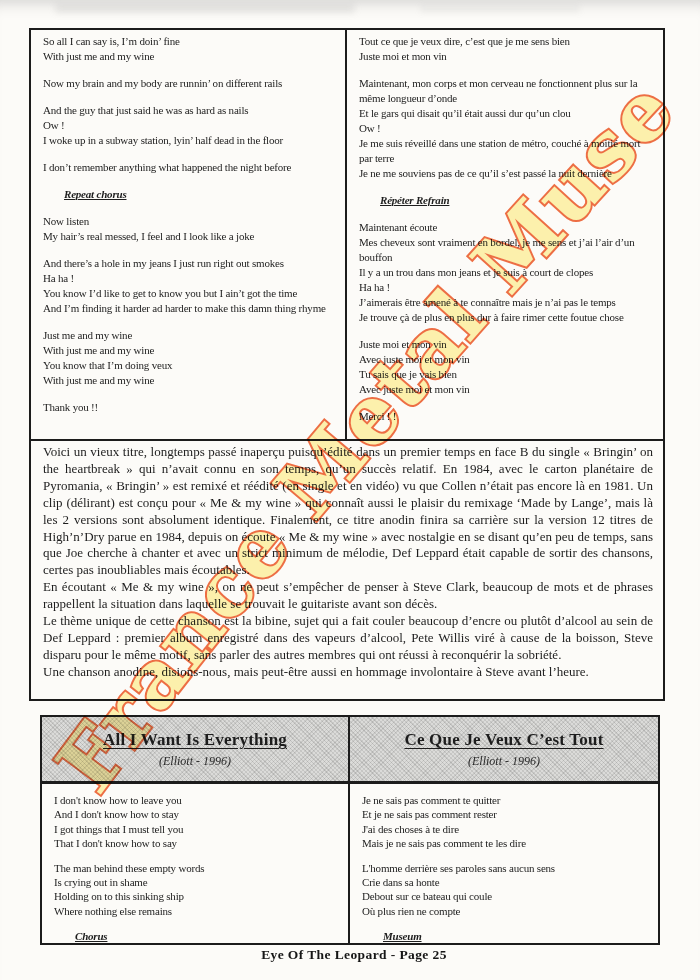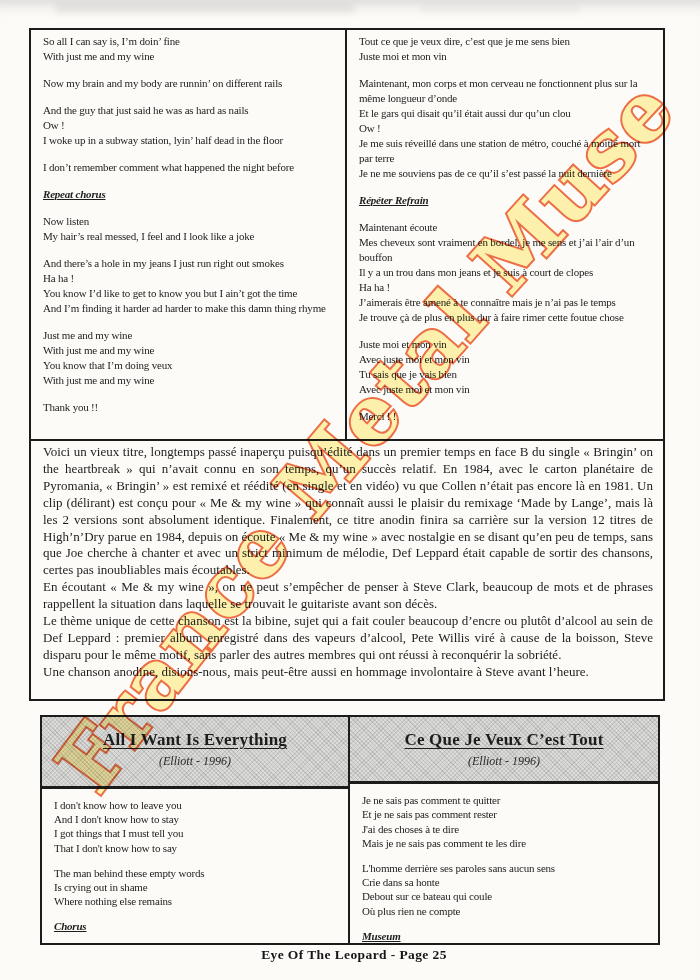--- a/index.html
+++ b/index.html
@@ -32,21 +32,21 @@
   }
   .lyrics-row { display:flex; height:411px; border-bottom:2px solid #1c1c1c; box-sizing:border-box; }
   .lyr-col {
     flex:1 1 50%; box-sizing:border-box; padding:4px 10px 0 12px;
     font-size:11px; line-height:15px; letter-spacing:-0.2px;
     overflow:hidden;
   }
   .lyr-col.first { border-right:2px solid #1c1c1c; }
   .lyric-line { white-space:normal; }
   .blank-line { height:12px; font-size:6px; }
-  .emphasis { font-weight:bold; font-style:italic; text-decoration:underline; }
+  .emphasis { font-weight:bold; font-style:italic; text-decoration:underline;margin-left:21px; }
 
   .article-area {
     box-sizing:border-box; height:258px; padding:3px 10px 4px 12px;
     font-size:13px; line-height:16.9px; text-align:justify;
     overflow:hidden;
   }
   .article-para { margin:0; }
 
   
   .bottom-box {
@@ -121,21 +121,21 @@
         <div class="lyr-col first">
             <div class="lyric-line">So all I can say is, I’m doin’ fine</div>
             <div class="lyric-line">With just me and my wine</div>
             <div class="blank-line">&nbsp;</div>
             <div class="lyric-line">Now my brain and my body are runnin’ on different rails</div>
             <div class="blank-line">&nbsp;</div>
             <div class="lyric-line">And the guy that just said he was as hard as nails</div>
             <div class="lyric-line">Ow !</div>
             <div class="lyric-line">I woke up in a subway station, lyin’ half dead in the floor</div>
             <div class="blank-line">&nbsp;</div>
-            <div class="lyric-line">I don’t remember comment what happened the night before</div>
+            <div class="lyric-line">I don’t remember anything what happened the night before</div>
             <div class="blank-line">&nbsp;</div>
             <div class="lyric-line emphasis">Repeat chorus</div>
             <div class="blank-line">&nbsp;</div>
             <div class="lyric-line">Now listen</div>
             <div class="lyric-line">My hair’s real messed, I feel and I look like a joke</div>
             <div class="blank-line">&nbsp;</div>
             <div class="lyric-line">And there’s a hole in my jeans I just run right out smokes</div>
             <div class="lyric-line">Ha ha !</div>
             <div class="lyric-line">You know I’d like to get to know you but I ain’t got the time</div>
             <div class="lyric-line">And I’m finding it harder ad harder to make this damn thing rhyme</div>
@@ -189,20 +189,21 @@
           <div class="bt-credit">(Elliott - 1996)</div>
         </div>
         <div class="bt-lyrics">
             <div class="lyric-line">I don't know how to leave you</div>
             <div class="lyric-line">And I don't know how to stay</div>
             <div class="lyric-line">I got things that I must tell you</div>
             <div class="lyric-line">That I don't know how to say</div>
             <div class="blank-line">&nbsp;</div>
             <div class="lyric-line">The man behind these empty words</div>
             <div class="lyric-line">Is crying out in shame</div>
+            <div class="lyric-line">Holding on to this sinking ship</div>
             <div class="lyric-line">Where nothing else remains</div>
             <div class="blank-line">&nbsp;</div>
             <div class="lyric-line emphasis">Chorus</div>
           </div>
       </div>
       <div class="bt-col">
         <div class="bt-header">
           <div class="bt-title">Ce Que Je Veux C’est Tout</div>
           <div class="bt-credit">(Elliott - 1996)</div>
         </div>

